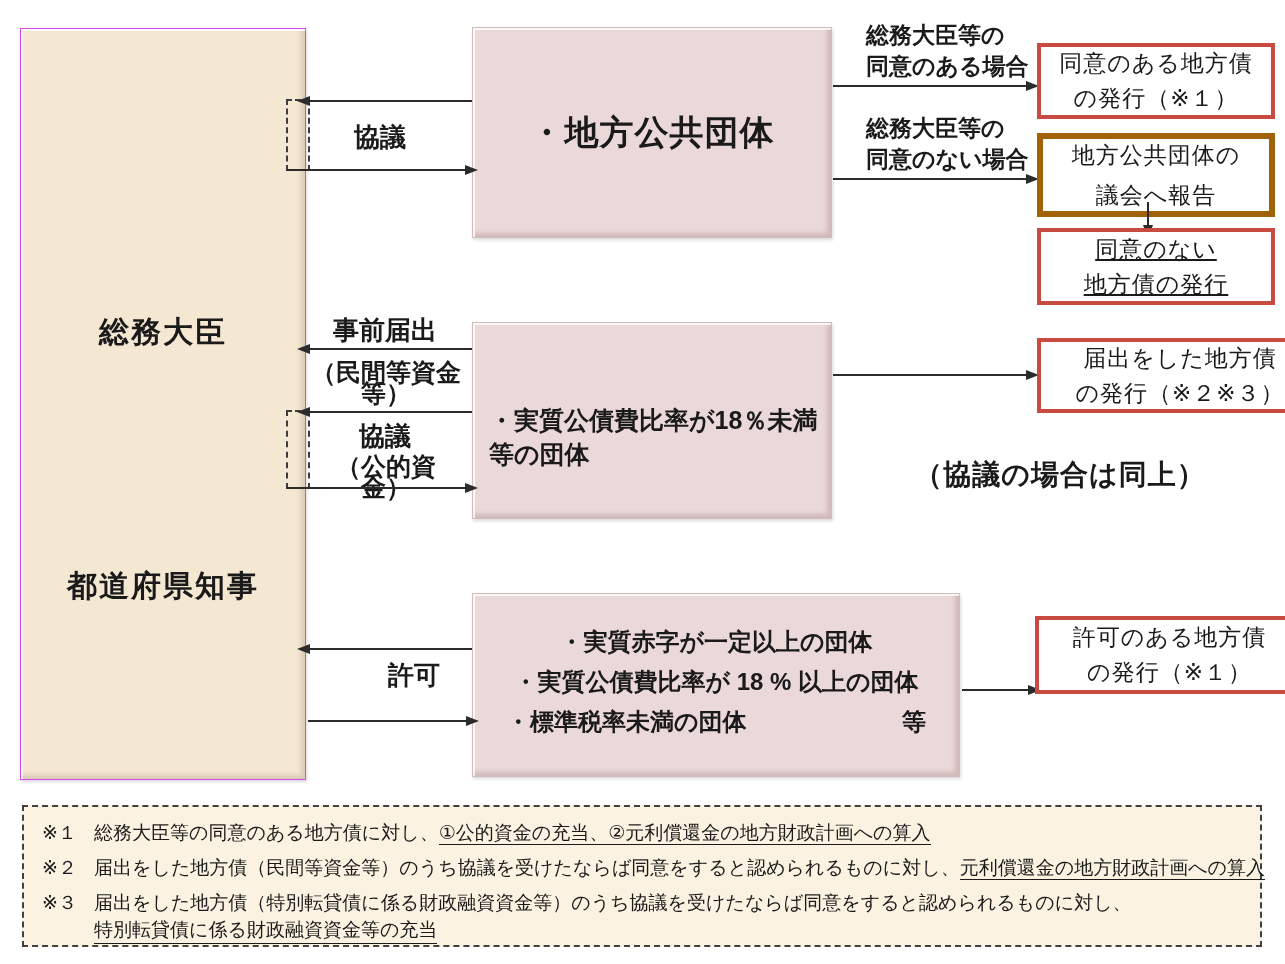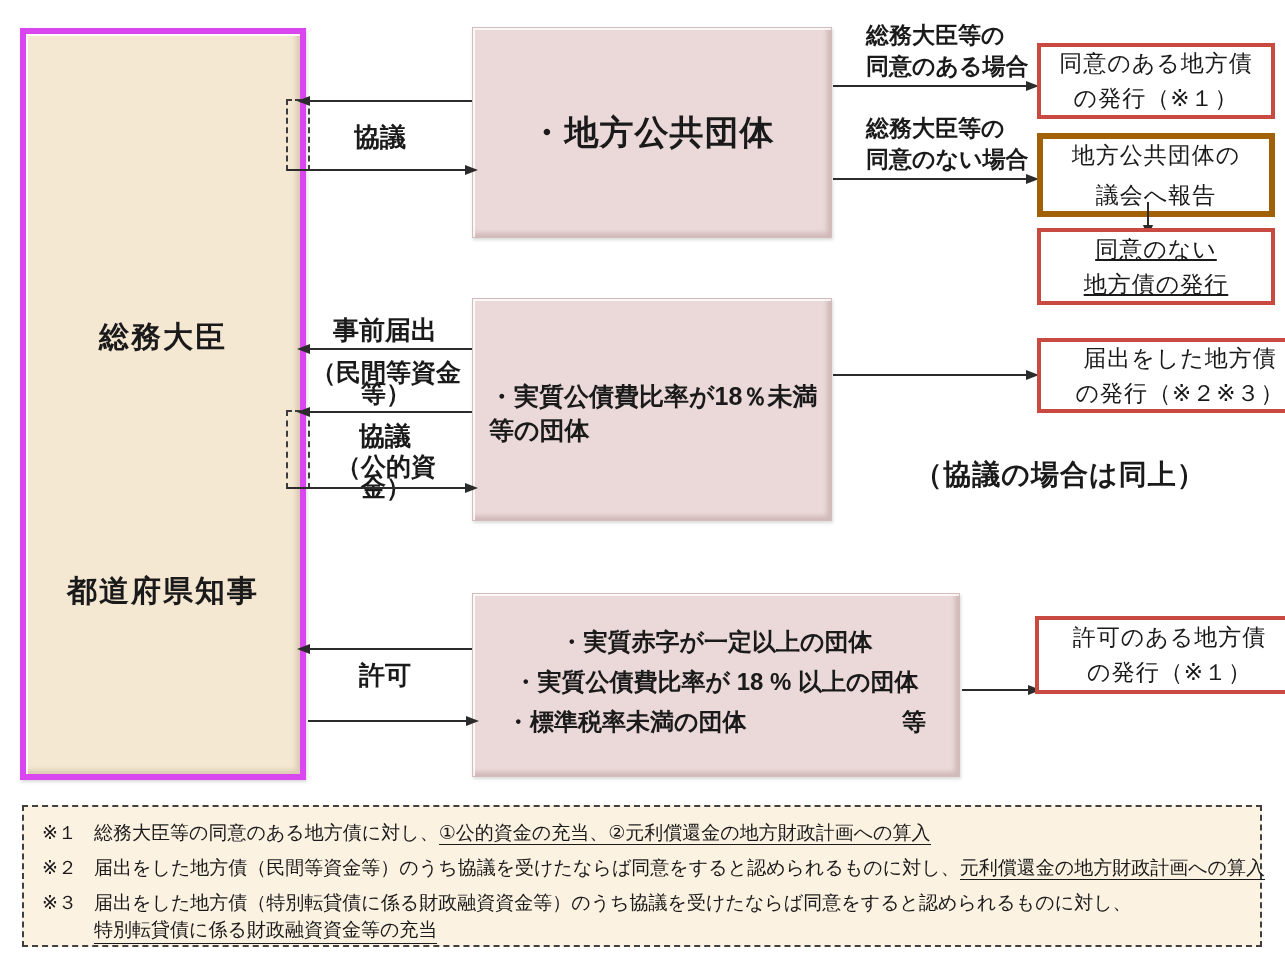--- a/index.html
+++ b/index.html
@@ -5,21 +5,21 @@
   html,body{margin:0;padding:0;background:#ffffff;}
   #canvas{
     position:relative;width:1285px;height:964px;background:#ffffff;overflow:hidden;
     font-family:"Liberation Sans","DejaVu Sans",sans-serif;color:#1a1a1a;
   }
   .abs{position:absolute;}
   .ml{white-space:pre-line;}
 
   
   .panel-beige{
-    background:#f5e8d3;border:6px solid #d946ef;box-sizing:border-box;
+    background:#f5e8d3;border:1px solid #d946ef;box-sizing:border-box;
     box-shadow:inset 2px 2px 0 rgba(255,255,255,.85),inset -4px -4px 5px rgba(125,95,70,.22),1px 2px 3px rgba(0,0,0,.15);
   }
   .panel-pink{
     background:#ebd9d9;border:1px solid #d2bcbc;box-sizing:border-box;
     box-shadow:inset 2px 2px 0 rgba(255,255,255,.8),inset -4px -4px 5px rgba(120,70,70,.22),1px 2px 3px rgba(0,0,0,.15);
   }
 
   
   .box-red{background:#ffffff;border:4px solid #c94a40;box-sizing:border-box;}
   .box-purple{background:#ffffff;border:6px solid #a16207;box-sizing:border-box;}
@@ -96,21 +96,21 @@
   <div class="abs hline ar-right" style="left:833px;top:178px;width:195px;"></div>
 
   <div class="abs box-red outcome ml" style="left:1037px;top:43px;width:238px;height:76px;">同意のある地方債
 の発行（※１）</div>
   <div class="abs box-purple outcome ml" style="left:1037px;top:133px;width:238px;height:84px;line-height:40px;">地方公共団体の
 議会へ報告</div>
   <div class="abs vline ar-down" style="left:1147px;top:202px;height:25px;"></div>
   <div class="abs box-red outcome ml" style="left:1037px;top:228px;width:238px;height:77px;text-decoration:underline;">同意のない
 地方債の発行</div>
 
-  <div class="abs panel-pink entity-mid ml" style="left:472px;top:298px;width:360px;height:223px;">・実質公債費比率が18％未満
+  <div class="abs panel-pink entity-mid ml" style="left:472px;top:322px;width:360px;height:197px;">・実質公債費比率が18％未満
 等の団体</div>
 
   <div class="abs flowlabel" style="left:325px;top:317px;width:120px;">事前届出</div>
   <div class="abs hline ar-left" style="left:308px;top:348px;width:164px;"></div>
   <div class="abs flowlabel small" style="left:306px;top:362px;width:160px;">（民間等資金等）</div>
 
   <div class="abs dashbox" style="left:286px;top:410px;width:24px;height:79px;"></div>
   <div class="abs hline ar-left" style="left:308px;top:411px;width:164px;"></div>
   <div class="abs flowlabel" style="left:325px;top:423px;width:120px;">協議</div>
   <div class="abs flowlabel small" style="left:316px;top:456px;width:140px;">（公的資金）</div>
@@ -124,21 +124,21 @@
   <div class="abs panel-pink entity-bottom" style="left:472px;top:593px;width:488px;height:184px;text-align:center;">
     <div>・実質赤字が一定以上の団体</div>
     <div>・実質公債費比率が 18 % 以上の団体</div>
     <div class="line3">
       <span>・標準税率未満の団体</span>
       <span>等</span>
     </div>
   </div>
 
   <div class="abs hline ar-left" style="left:308px;top:648px;width:164px;"></div>
-  <div class="abs flowlabel" style="left:330px;top:662px;width:110px;">許可</div>
+  <div class="abs flowlabel" style="left:330px;top:662px;width:110px;text-align:right;">許可</div>
   <div class="abs hline ar-right" style="left:308px;top:720px;width:160px;"></div>
 
   <div class="abs hline ar-right" style="left:962px;top:689px;width:68px;"></div>
   <div class="abs box-red outcome ml" style="left:1035px;top:616px;width:269px;height:78px;">許可のある地方債
 の発行（※１）</div>
 
   <div class="abs notes" style="left:22px;top:805px;width:1240px;height:142px;">
     <div class="note-row">
       <span class="note-marker">※１</span>
       <span><span>総務大臣等の同意のある地方債に対し、</span><span class="u">①公的資金の充当、②元利償還金の地方財政計画への算入</span></span>

